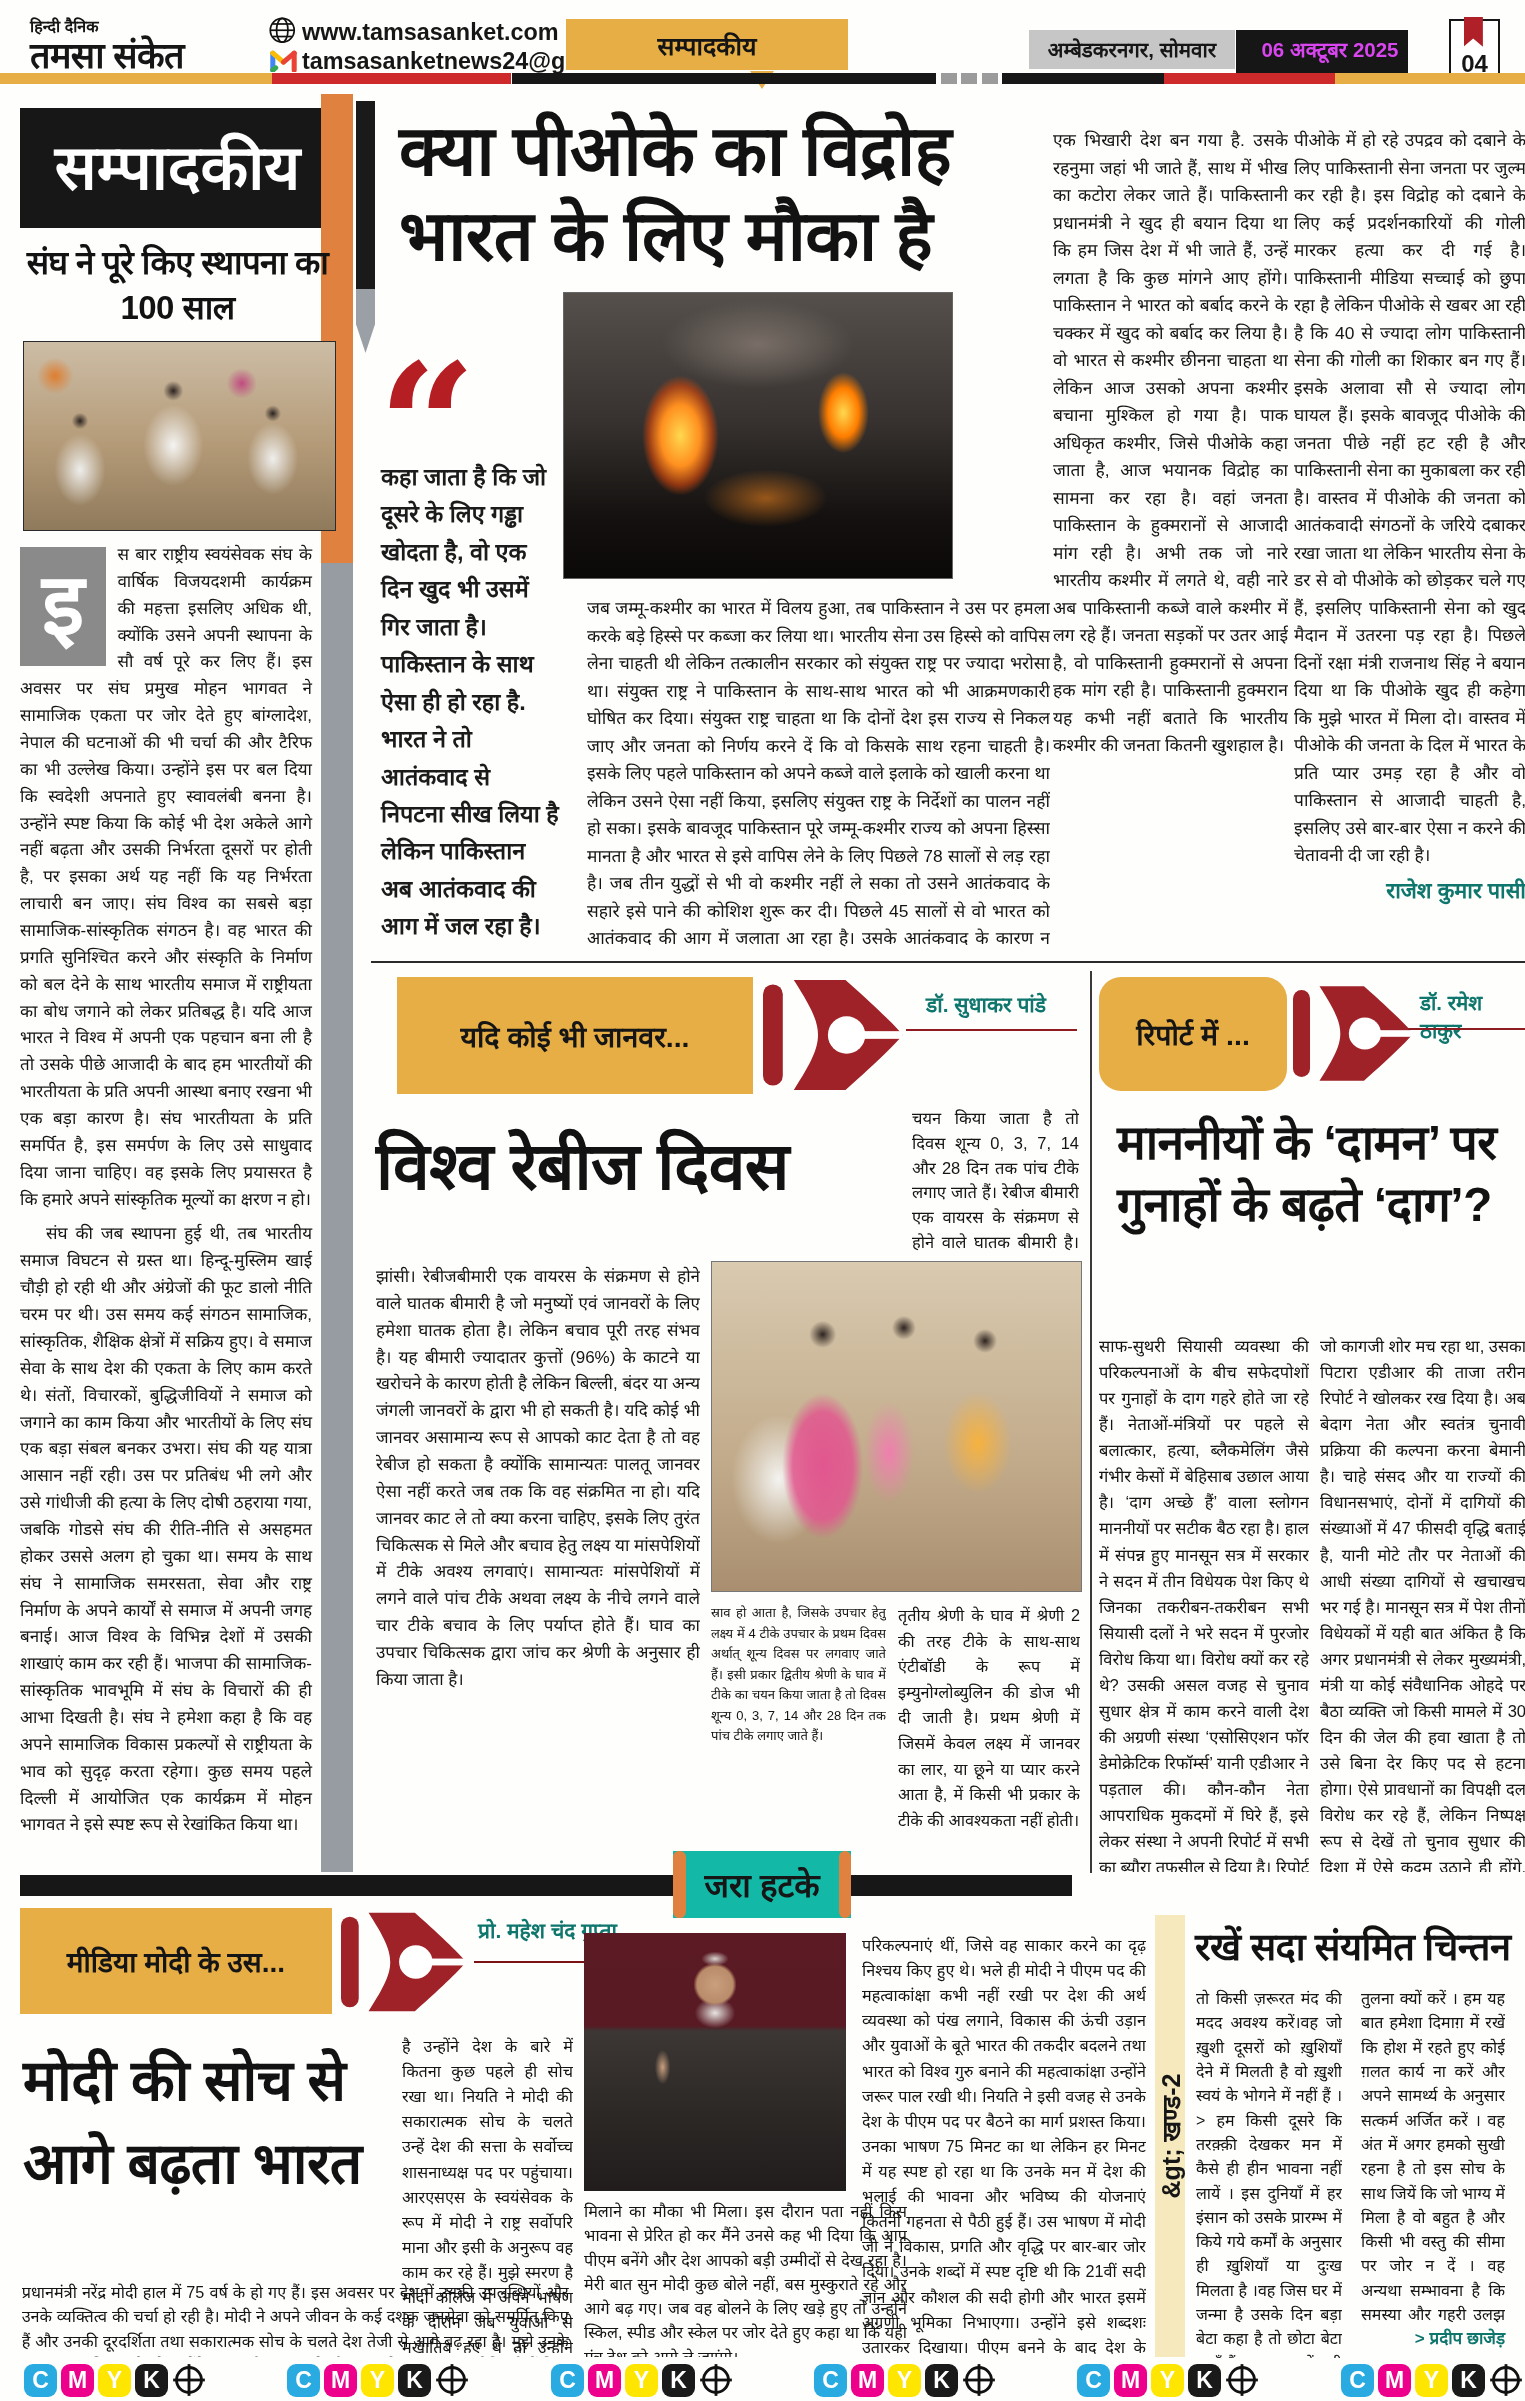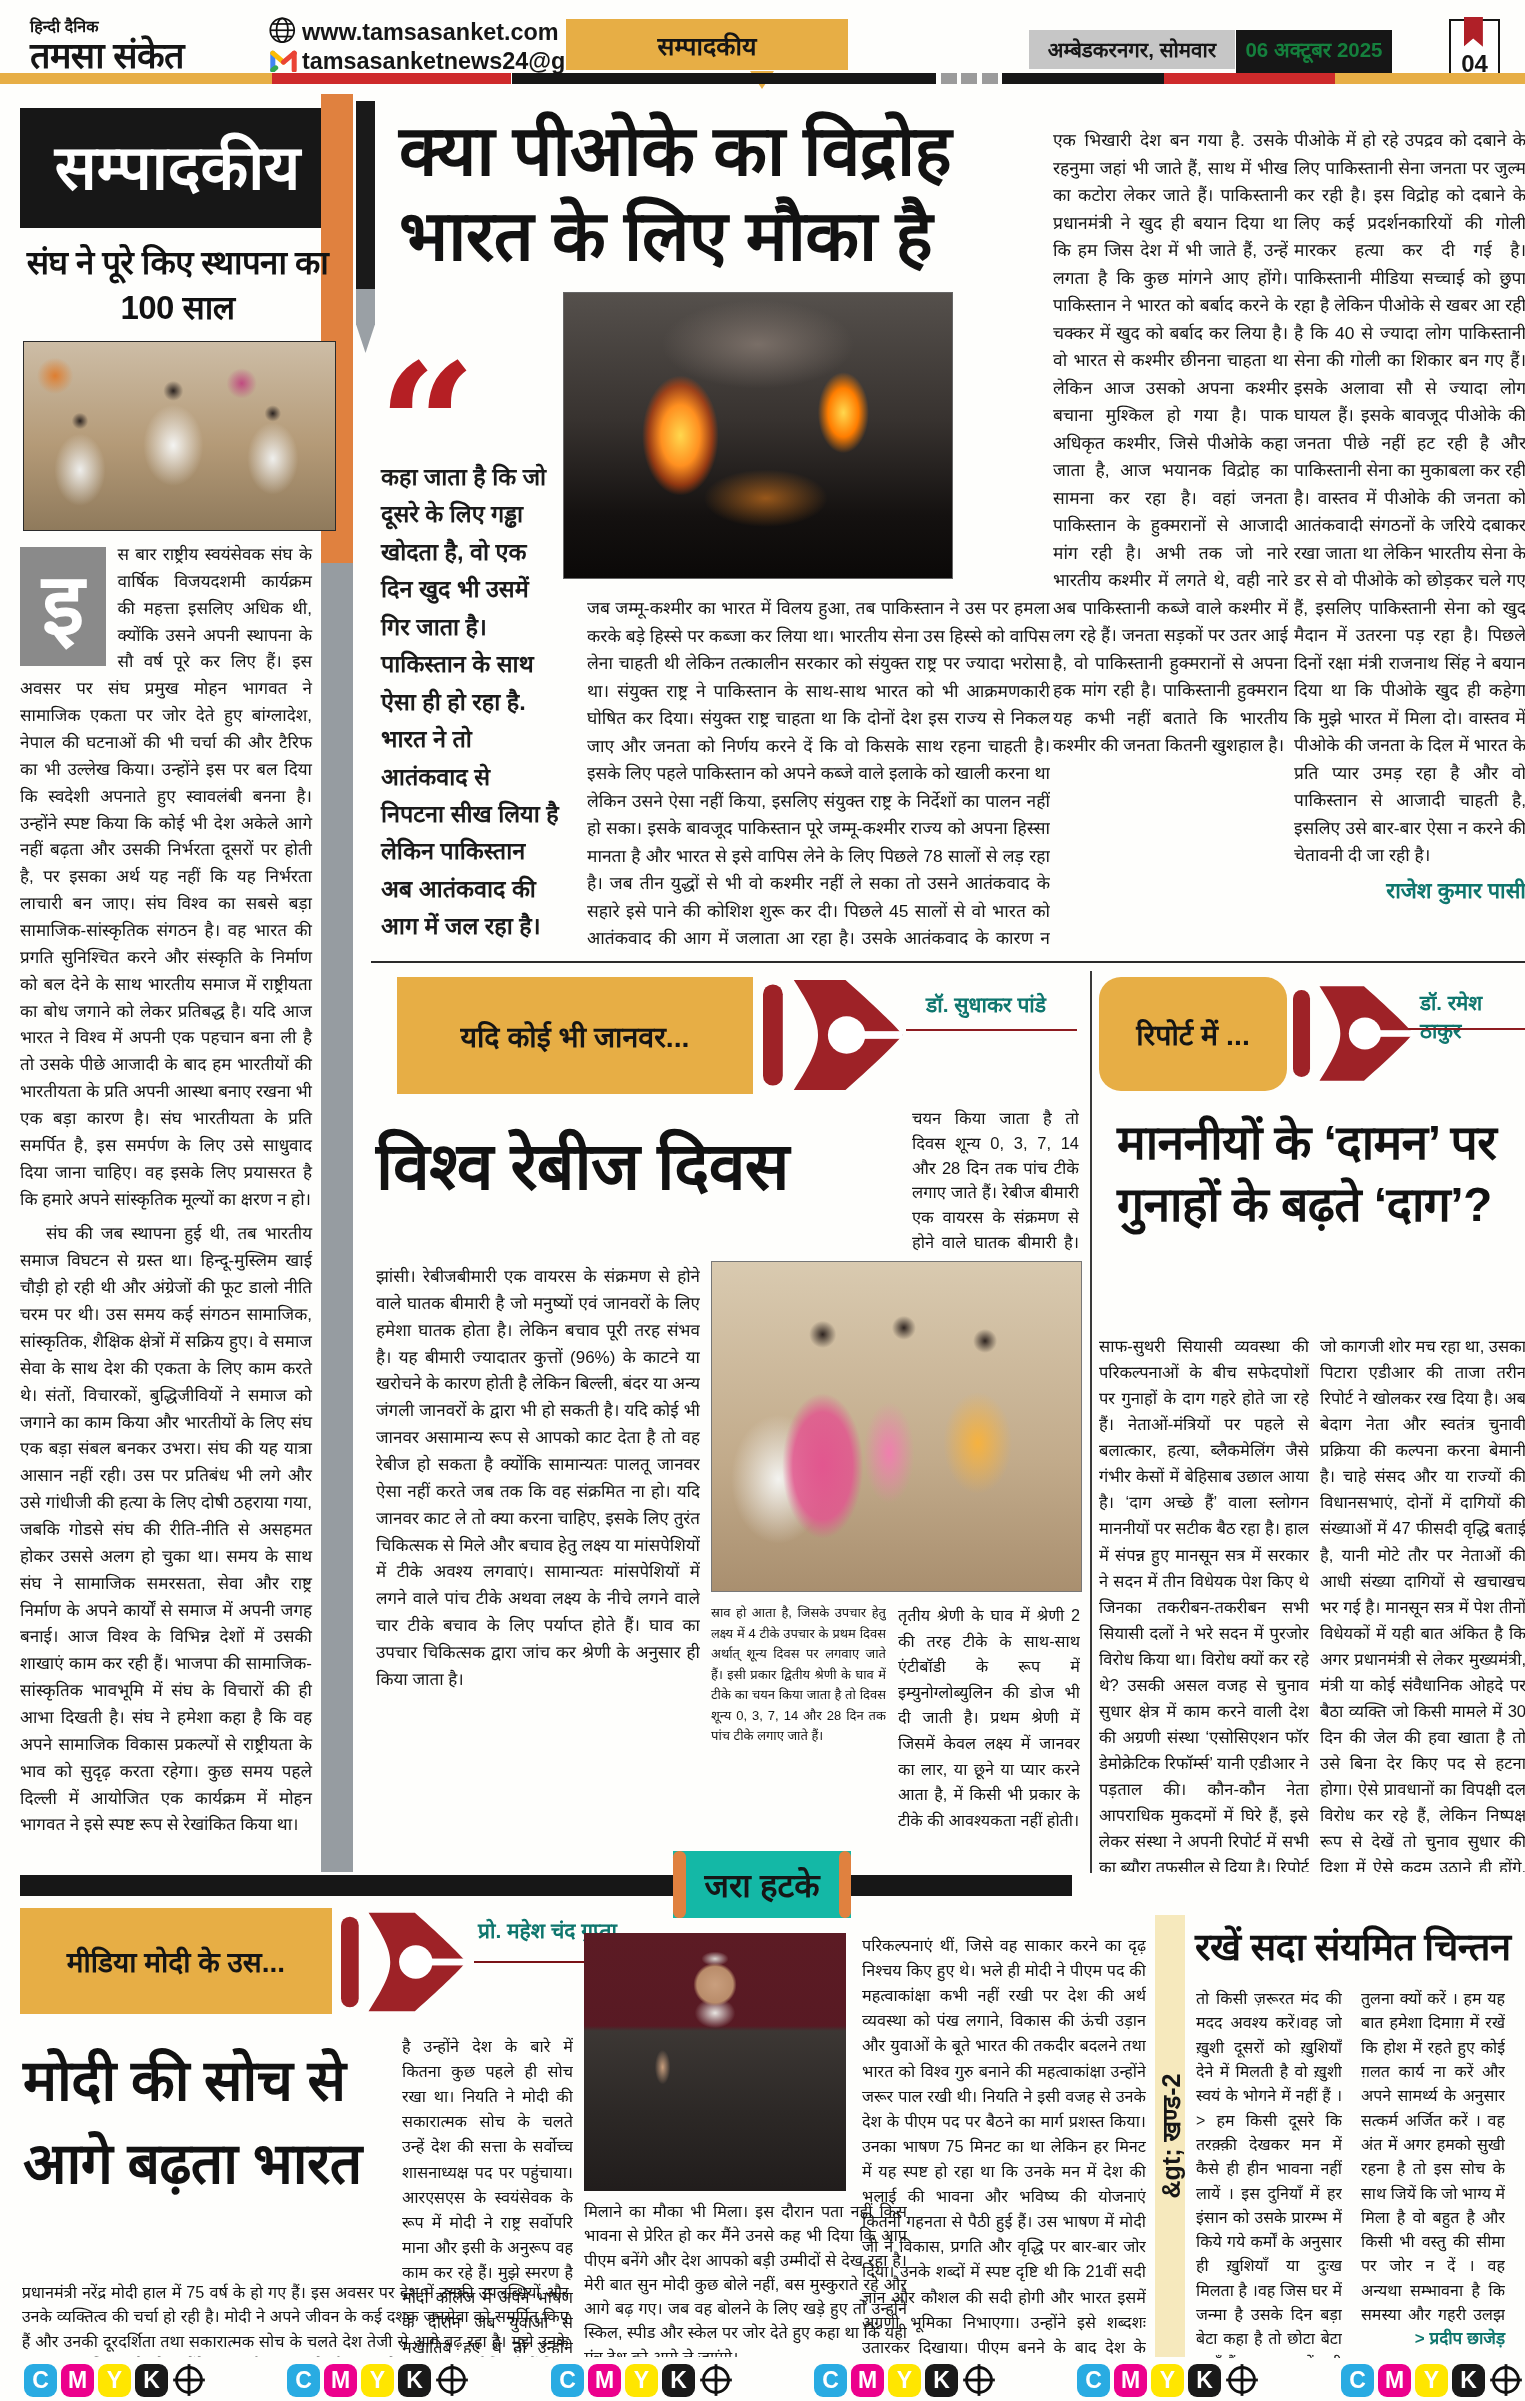--- a/index.html
+++ b/index.html
@@ -46,21 +46,21 @@
     <path d="M5 37 L10 33" stroke="#34a853" stroke-width="9" stroke-linecap="round"></path>
   </svg>
   <div class="abs bold" style="left:302px;top:48px;font-size:23.4px;">tamsasanketnews24@gmail.com</div>
 
   <div class="abs gold-tab" style="left:566px;top:19.4px;width:282px;height:51px;font-size:25px;">
     <span>सम्पादकीय</span>
   </div>
   <div class="abs" style="left:750px;top:71px;width:0;height:0;border-left:12.5px solid transparent;border-right:12.5px solid transparent;border-top:18px solid #e7ae45;"></div>
 
   <div class="abs center" style="left:1029px;top:30px;width:206px;height:39px;background:#c6c6c6;font-size:20.5px;font-weight:bold;line-height:39px;">अम्बेडकरनगर, सोमवार</div>
-  <div class="abs center" style="left:1236px;top:30px;width:156px;height:45px;background:#161616;color:#15803d;font-size:20.5px;font-weight:bold;line-height:39px;">06 अक्टूबर 2025</div>
+  <div class="abs center" style="left:1236px;top:30px;width:156px;height:45px;background:#161616;color:#d946ef;font-size:20.5px;font-weight:bold;line-height:39px;padding-left:16px;">06 अक्टूबर 2025</div>
 
   <div class="abs" style="left:1449px;top:19.4px;width:47px;height:57px;background:#fff;border:2.3px solid #161616;">
     <div class="abs" style="left:12.5px;top:-4.6px;width:19.4px;height:30px;background:#b02028;clip-path:polygon(0 0,100% 0,100% 100%,50% 72%,0 100%);"></div>
     <div class="abs" style="left:0;bottom:0;width:100%;text-align:center;font-size:24px;font-weight:bold;">04</div>
   </div>
 
   <div class="abs" style="left:0;top:73px;width:272px;height:11.4px;background:#e7ae45;"></div>
   <div class="abs" style="left:272px;top:73px;width:239px;height:11.4px;background:#ce2a2b;"></div>
   <div class="abs" style="left:512px;top:73px;width:424px;height:11.4px;background:#171717;"></div>
   <div class="abs" style="left:941px;top:73px;width:16px;height:11.4px;background:#9b9b9b;"></div>

